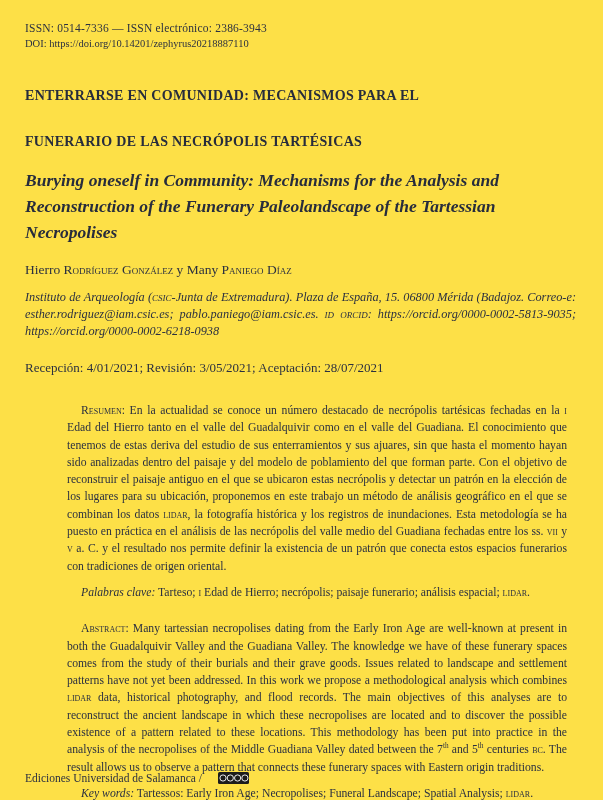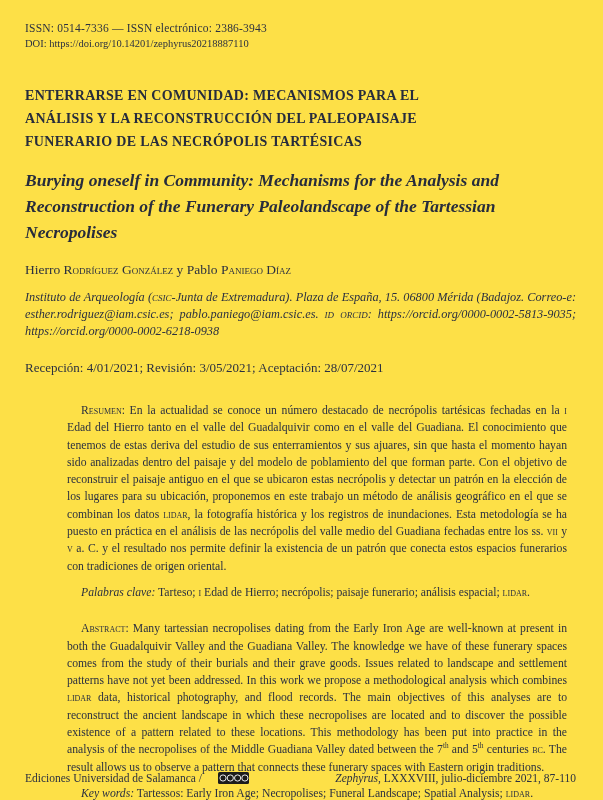--- a/index.html
+++ b/index.html
@@ -57,32 +57,32 @@
 </head>
 <body>
 
 <div class="page">
 
   <div class="issn-line">ISSN: 0514-7336 — ISSN electrónico: 2386-3943</div>
   <div class="doi-line">DOI: https://doi.org/10.14201/zephyrus20218887110</div>
 
   <h1 class="title-es" style="margin:35px 0 0 0;">
     <span>ENTERRARSE EN COMUNIDAD: MECANISMOS PARA EL</span><br>
-    <span>ANÁLISIS Y LA RECONSTRUCCIÓN DEL PALEOPAISAJE</span><br>
+    <br>
     <span>FUNERARIO DE LAS NECRÓPOLIS TARTÉSICAS</span>
   </h1>
 
   <h2 class="title-en" style="margin:14px 0 12px 0;">
     <span>Burying oneself in Community: Mechanisms for the Analysis and</span><br>
     <span>Reconstruction of the Funerary Paleolandscape of the Tartessian</span><br>
     <span>Necropolises</span>
   </h2>
 
   <div class="authors">
-    <span>Hierro </span><span class="sc">Rodríguez González</span><span> y Pablo </span><span class="sc">Paniego Díaz</span>
+    <span>Hierro </span><span class="sc">Rodríguez González</span><span> y Many </span><span class="sc">Paniego Díaz</span>
   </div>
 
   <div class="affiliation">
     <span>Instituto de Arqueología (</span><span class="sc">csic</span><span>-Junta de Extremadura). Plaza de España, 15. 06800 Mérida (Badajoz. Correo-e: esther.rodriguez@iam.csic.es; pablo.paniego@iam.csic.es. </span><span class="sc">id orcid</span><span>: https://orcid.org/0000-0002-5813-9035; https://orcid.org/0000-0002-6218-0938</span>
   </div>
 
   <div class="dates">Recepción: 4/01/2021; Revisión: 3/05/2021; Aceptación: 28/07/2021</div>
 
   <div class="abs-block">
     <p class="resumen-para">
@@ -106,18 +106,15 @@
     <div class="footer-left">
       <span>Ediciones Universidad de Salamanca /</span>
       <svg class="cc-badge" width="31" height="12" viewBox="0 0 31 12" aria-hidden="true">
         <rect x="0" y="0" width="31" height="12" rx="1.5" fill="#1c1c1c"></rect>
         <circle cx="5" cy="6" r="3.1" fill="none" stroke="#ffffff" stroke-width="0.9"></circle>
         <circle cx="12.3" cy="6" r="3.1" fill="none" stroke="#ffffff" stroke-width="0.9"></circle>
         <circle cx="19.6" cy="6" r="3.1" fill="none" stroke="#ffffff" stroke-width="0.9"></circle>
         <circle cx="26.9" cy="6" r="3.1" fill="none" stroke="#ffffff" stroke-width="0.9"></circle>
       </svg>
     </div>
-    <div>
-      <span class="it">Zephyrus</span><span>, LXXXVIII, julio-diciembre 2021, 87-110</span>
-    </div>
   </div>
 
 </div>
 
 </body></html>

